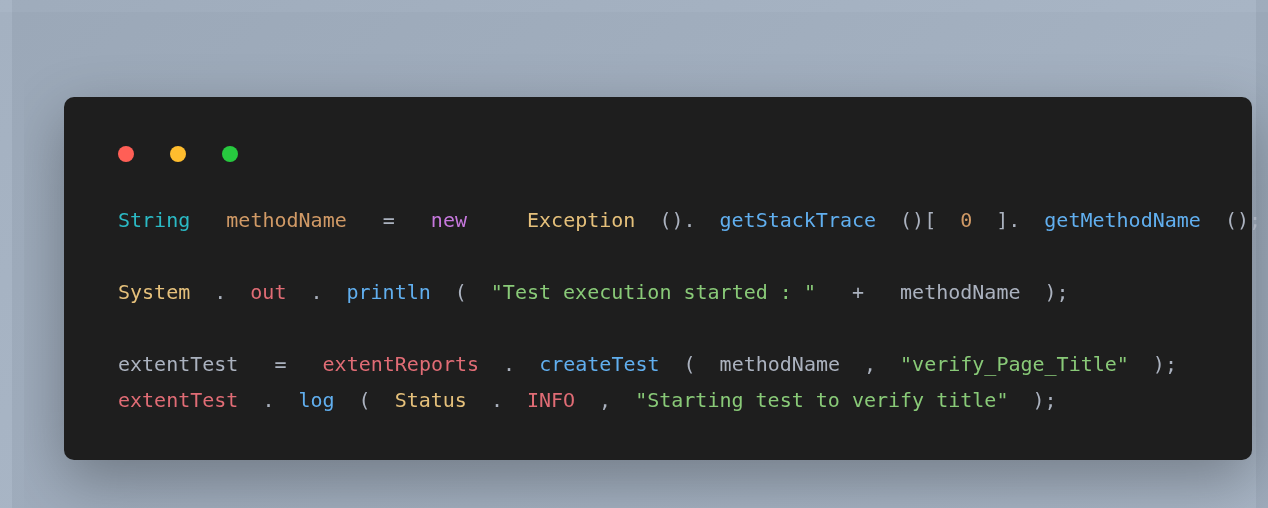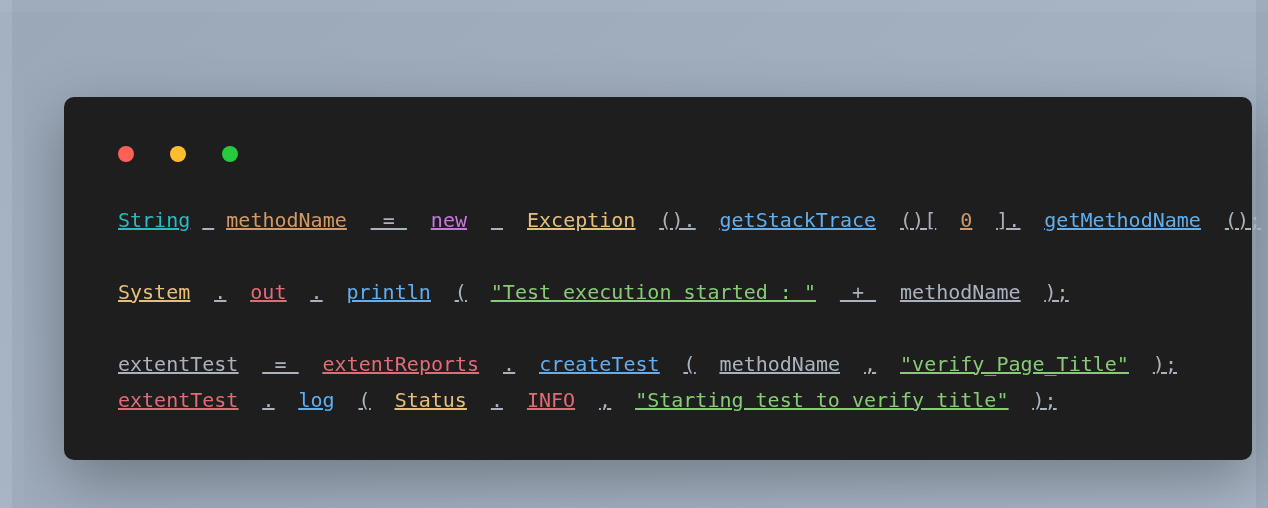--- a/index.html
+++ b/index.html
@@ -1,19 +1,18 @@
 <!DOCTYPE html>
 <html><head>
   <meta charset="utf-8">
   <style>
     * {
       margin: 12px;
       padding: 0;
       box-sizing: border-box;
-      text-decoration: underline;
     }
     body {
       background: linear-gradient(135deg, #9ba8b8 0%, #a8b5c5 100%);
       min-height: 508px;
       width: 1268px;
       display: flex;
       align-items: center;
       justify-content: center;
       padding: 40px;
       font-family: "SF Mono", "Monaco", "Menlo", "Consolas", monospace;

